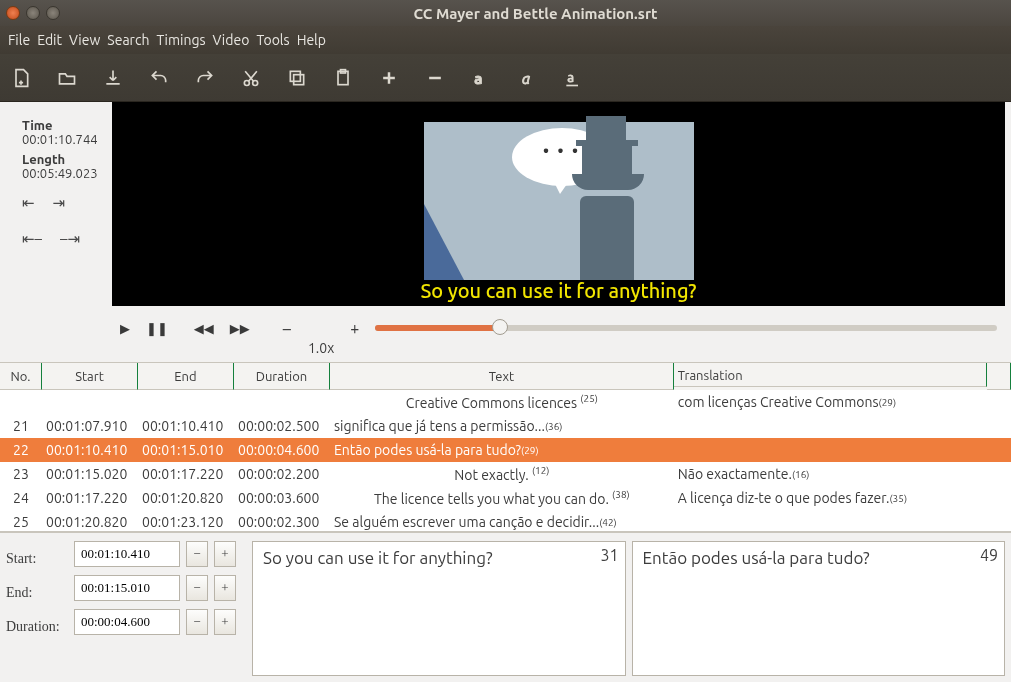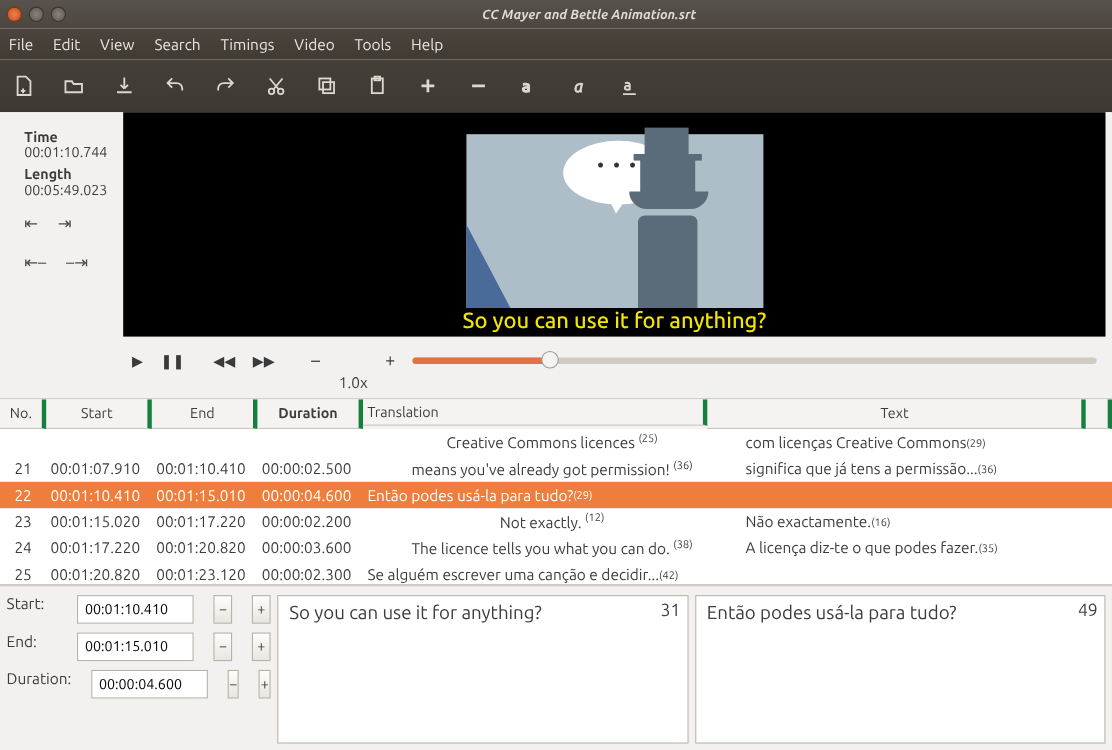--- a/index.html
+++ b/index.html
@@ -3,24 +3,24 @@
 <meta charset="utf-8">
 <style>
 * { box-sizing: border-box; margin: 0; padding: 0; }
 body { font-family: Ubuntu, "Segoe UI", sans-serif; font-size: 13px; background: #f2f1f0; color: #3c3c3c; width: 1011px; height: 682px; overflow: hidden; display: flex; flex-direction: column; }
 
 
 .titlebar { height: 26px; background: linear-gradient(#57534d,#4b463f); display: flex; align-items: center; padding: 0 6px; color: #dfdbd2; }
 .tb-btn { width: 14px; height: 14px; border-radius: 50%; margin-right: 6px; display:inline-block; }
 .tb-close { background: radial-gradient(#f08050,#c24a1a); border:1px solid #7a3a12;}
 .tb-min, .tb-max { background: radial-gradient(#8a847a,#5a554c); border:1px solid #3a362f;}
-.tb-title { flex:1; text-align:center; font-weight:bold; font-size:12px;font-style:italic;}
-
-
-.menubar { height: 28px; background: linear-gradient(#4a443c,#403b33); display:flex; align-items:center; padding: 0 8px; gap:18px; color:#e8e6e1; font-size:14px; }
+.tb-title { flex:1; text-align:center; font-weight:bold; font-size:15px;}
+
+
+.menubar { height: 28px; background: linear-gradient(#4a443c,#403b33); display:flex; align-items:center; padding: 0 8px; gap:7px; color:#e8e6e1; font-size:14px; }
 .menubar span { cursor: default; }
 
 
 .toolbar { height: 48px; background: linear-gradient(#444038,#3e3a33); border-bottom:1px solid #2a261f; display:flex; align-items:center; padding:0 10px; gap:24px; }
 .tool-ico { width:22px; height:22px; display:flex; align-items:center; justify-content:center; color:#e8e6e1; }
 .tool-ico svg { width:20px; height:20px; fill:#dcd8cf; stroke:#dcd8cf; }
 
 
 .main-row { display:flex; height: 260px; background:#f2f1f0; }
 .infopanel { width:112px; padding:10px 22px; font-size:13px; }
@@ -48,34 +48,34 @@
 .transport { height:44px; display:flex; align-items:center; gap:16px; padding:0 8px;}
 .transport .ico { font-size:13px; color:#3a3a3a; }
 .speed { font-size:14px;margin-top:40px; }
 .seek { flex:1; height:6px; background:#d0ccc4; position:relative; border-radius:3px;}
 .seek .fill { position:absolute; left:0; top:0; bottom:0; width:20%; background:#e07243; border-radius:3px 0 0 3px;}
 .seek .thumb { position:absolute; left:20%; top:-6px; width:16px; height:16px; background:#f4f3f1; border:1px solid #a29c90; border-radius:50%; transform:translateX(-8px);}
 
 
 .table-wrap { border-top:1px solid #c9c5bc; border-bottom:1px solid #c9c5bc; background:#fff; height:170px; display:flex; flex-direction:column; overflow:hidden;}
 .thead { display:flex; background:#f4f3f1; font-size:13px; }
-.th { padding:6px 4px; border-right:4px solid #15803d; border-bottom:1px solid #c9c5bc; text-align:center;}
-.th.no{width:42px;} .th.tm{width:96px;} .th.dur{width:96px;font-weight:bold;} .th.txt{flex:1.1;} .th.tr{flex:1;} .th.pad{width:24px;}
+.th { padding:6px 4px; border-right:1px solid #15803d; border-bottom:1px solid #c9c5bc; text-align:center;}
+.th.no{width:42px;} .th.tm{width:96px;} .th.dur{width:96px;} .th.txt{flex:1.1;} .th.tr{flex:1;} .th.pad{width:24px;}
 .tbody { overflow:hidden; font-size:14px; }
 .tr { display:flex; height:24px; align-items:center;}
 .tr.sel { background:#ef7d3c; color:#fff;}
 .td { padding:0 4px; } 
 .td.no{width:42px; text-align:center;} .td.tm{width:96px;} .td.dur{width:96px;} .td.txt{flex:1.1; text-align:center;} .td.tr{flex:1; text-align:center;} .td.pad{width:24px;}
 .sup { font-size:10px; vertical-align:super;}
 .tr.partial .td.no, .tr.partial .td.tm, .tr.partial .td.dur { color:transparent; }
 
 
 .editor { flex:1; display:flex; padding:8px 6px 6px 6px; gap:6px; background:#f2f1f0; border-top:1px solid #c9c5bc; height:132px;}
 .time-edit { width:240px; display:flex; flex-direction:column; gap:8px; font-size:14px;}
-.te-row { display:flex; align-items:flex-start; gap:18px;}
+.te-row { display:flex; align-items:flex-end; gap:6px;font-family:Liberation Serif, serif;}
 .te-row label { width:62px;}
 .te-input { width:106px; height:26px; border:1px solid #b8b3a8; background:#fff; padding:0 6px; font-family:inherit; font-size:13px;}
 .step { width:22px; height:26px; border:1px solid #b8b3a8; background:linear-gradient(#fdfdfc,#e9e6df); font-size:13px; display:flex; align-items:center; justify-content:center;}
 .ed-box { flex:1; border:1px solid #b8b3a8; background:#fff; position:relative; padding:6px 30px 6px 10px; font-size:17px;}
 .ed-count { position:absolute; top:4px; right:6px; font-size:16px; color:#404040;}
 
 </style>
 </head>
 <body>
 
@@ -216,40 +216,39 @@
     </div>
   </div>
 </div>
 
 <div class="table-wrap">
   <div class="thead">
     <div class="th no">No.</div>
     <div class="th tm">Start</div>
     <div class="th tm">End</div>
     <div class="th dur">Duration</div>
+    <div class="th txt">Text</div>
     <div class="th tr">Translation</div>
-    <div class="th txt">Text</div>
     <div class="th pad"></div>
   </div>
   <div class="tbody" id="tbody">
       <div class="tr partial">
         <div class="td no"></div>
         <div class="td tm"></div>
         <div class="td tm"></div>
         <div class="td dur"></div>
         <div class="td txt">Creative Commons licences <span class="sup">(25)</span></div>
         <div class="td tr">com licenças Creative Commons <span class="sup">(29)</span></div>
         <div class="td pad"></div>
       </div>
       <div class="tr">
         <div class="td no">21</div>
         <div class="td tm">00:01:07.910</div>
         <div class="td tm">00:01:10.410</div>
         <div class="td dur">00:00:02.500</div>
-        <div class="td txt">means you've already got permission! <span class="sup">(36)</span></div>
         <div class="td tr">significa que já tens a permissão... <span class="sup">(36)</span></div>
         <div class="td pad"></div>
       </div>
       <div class="tr sel">
         <div class="td no">22</div>
         <div class="td tm">00:01:10.410</div>
         <div class="td tm">00:01:15.010</div>
         <div class="td dur">00:00:04.600</div>
         <div class="td tr">Então podes usá-la para tudo? <span class="sup">(29)</span></div>
         <div class="td pad"></div>

